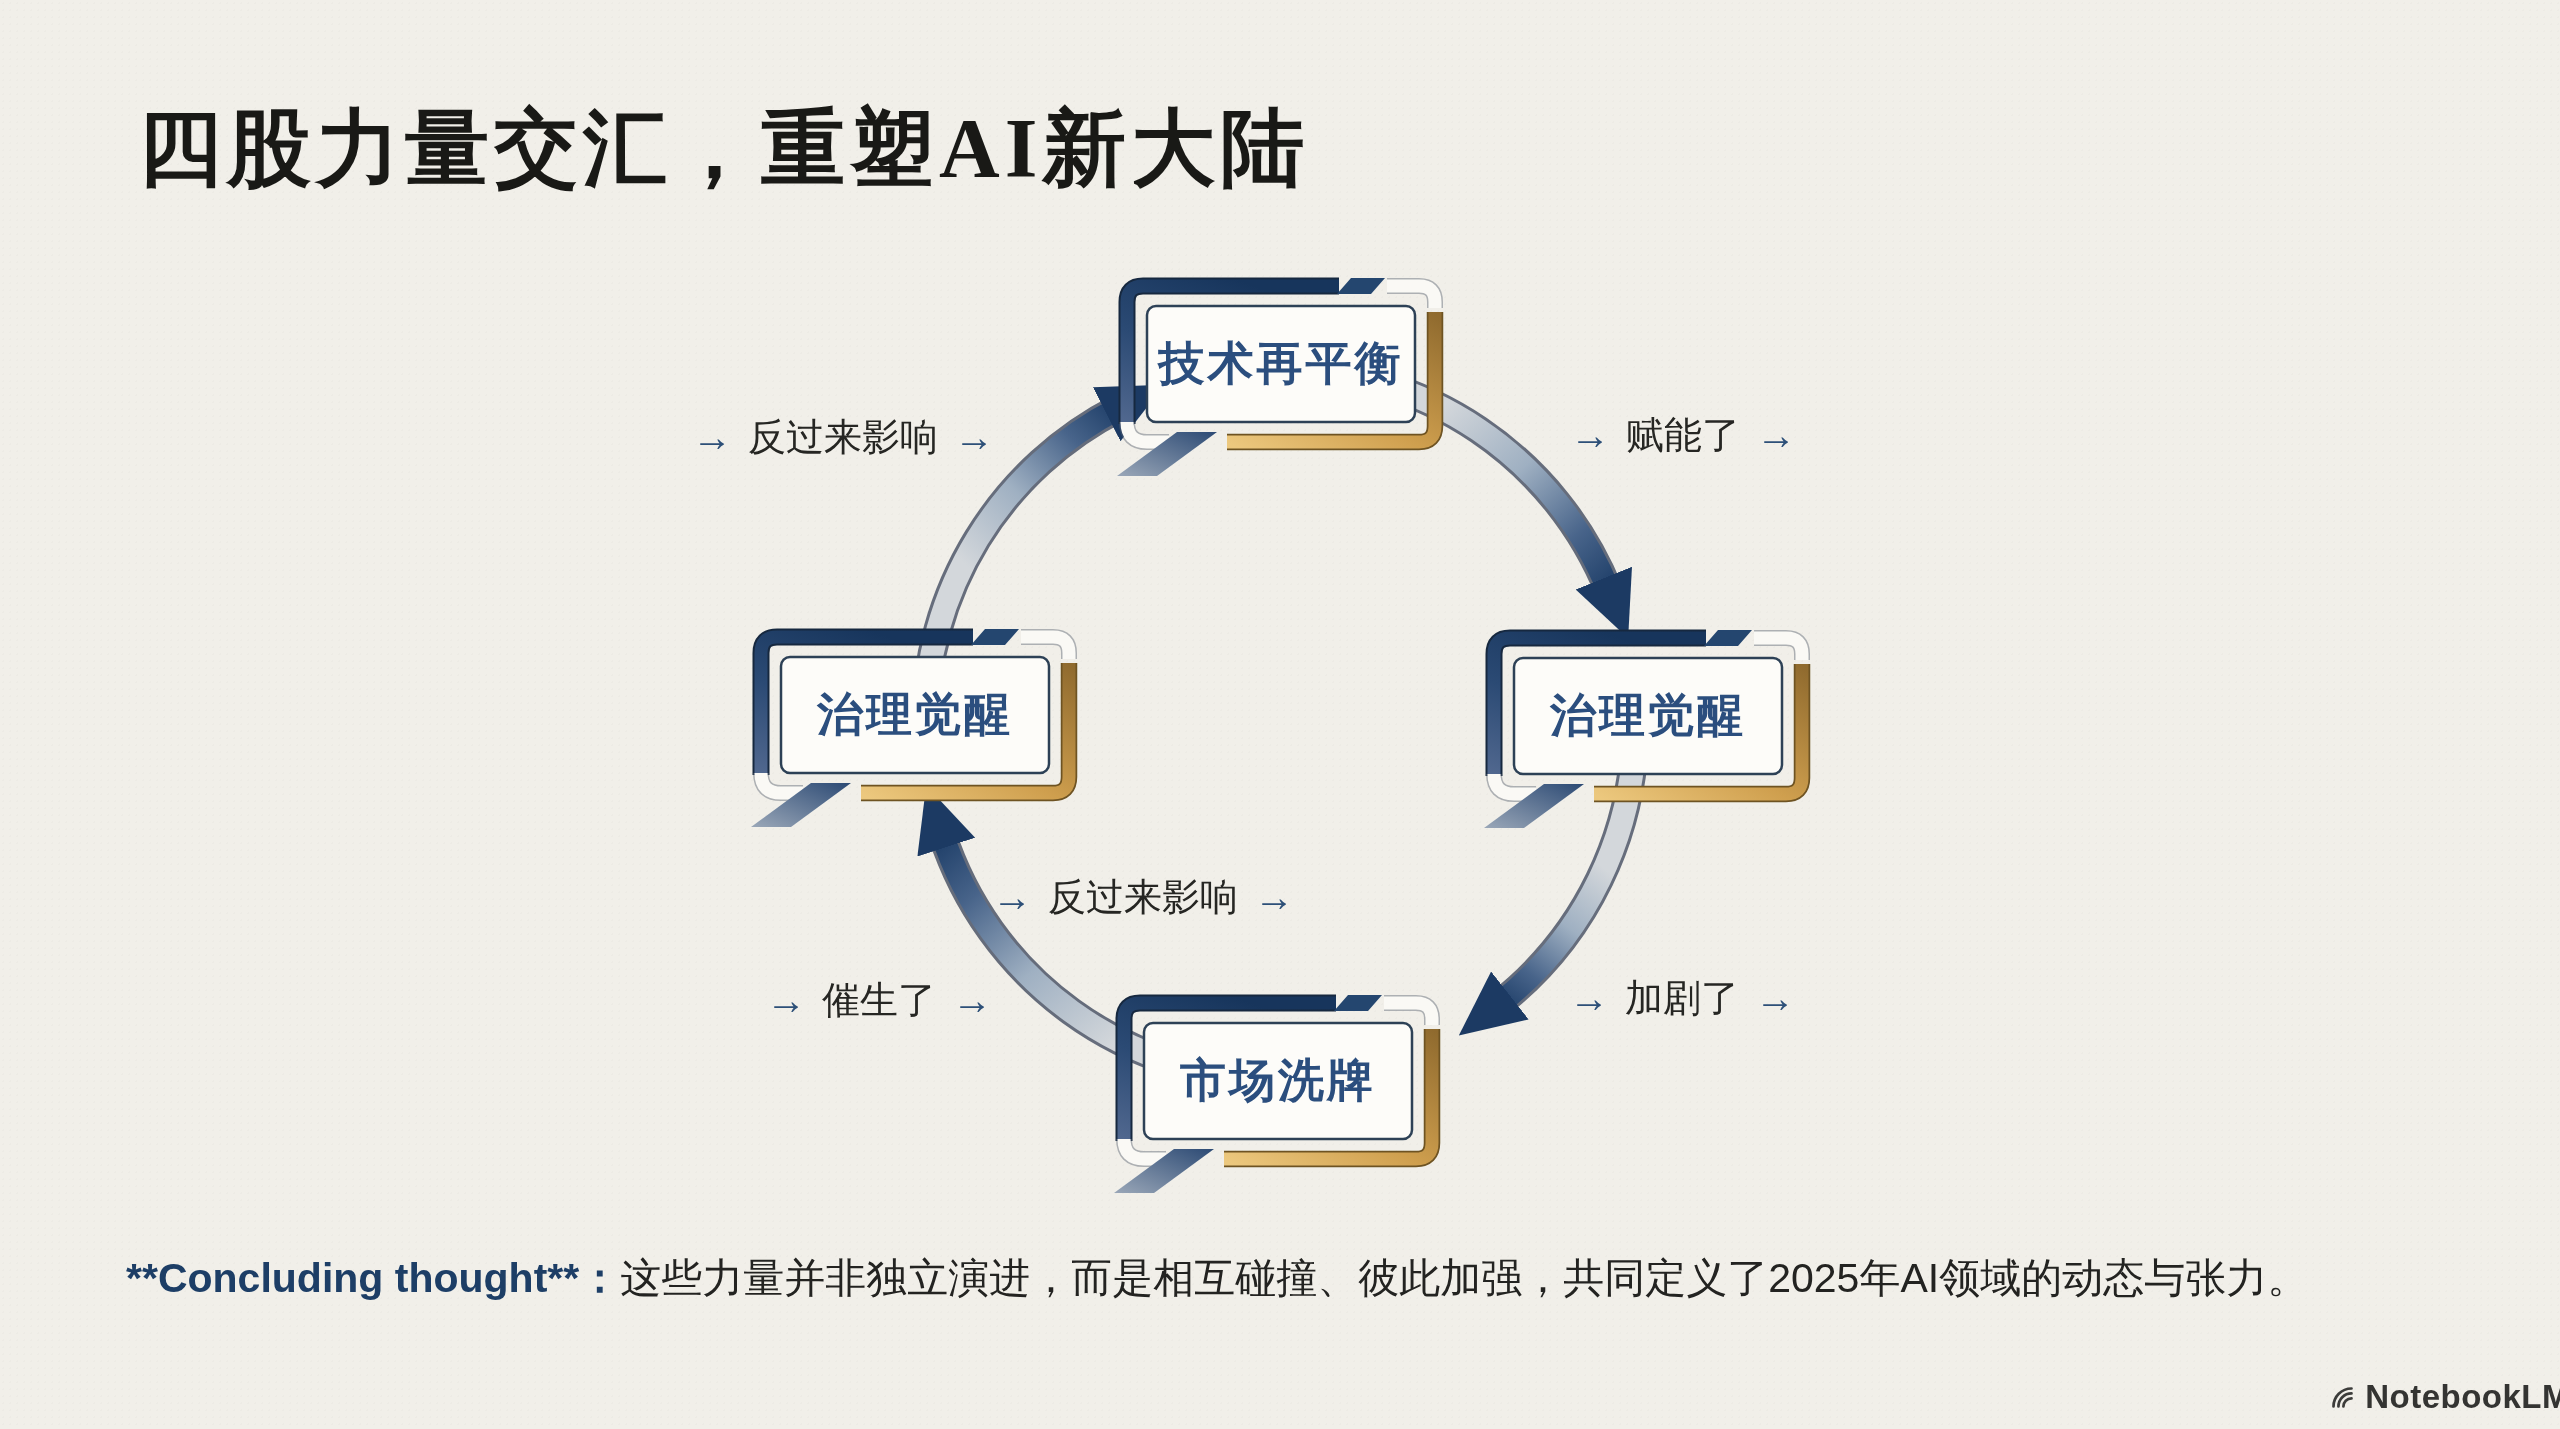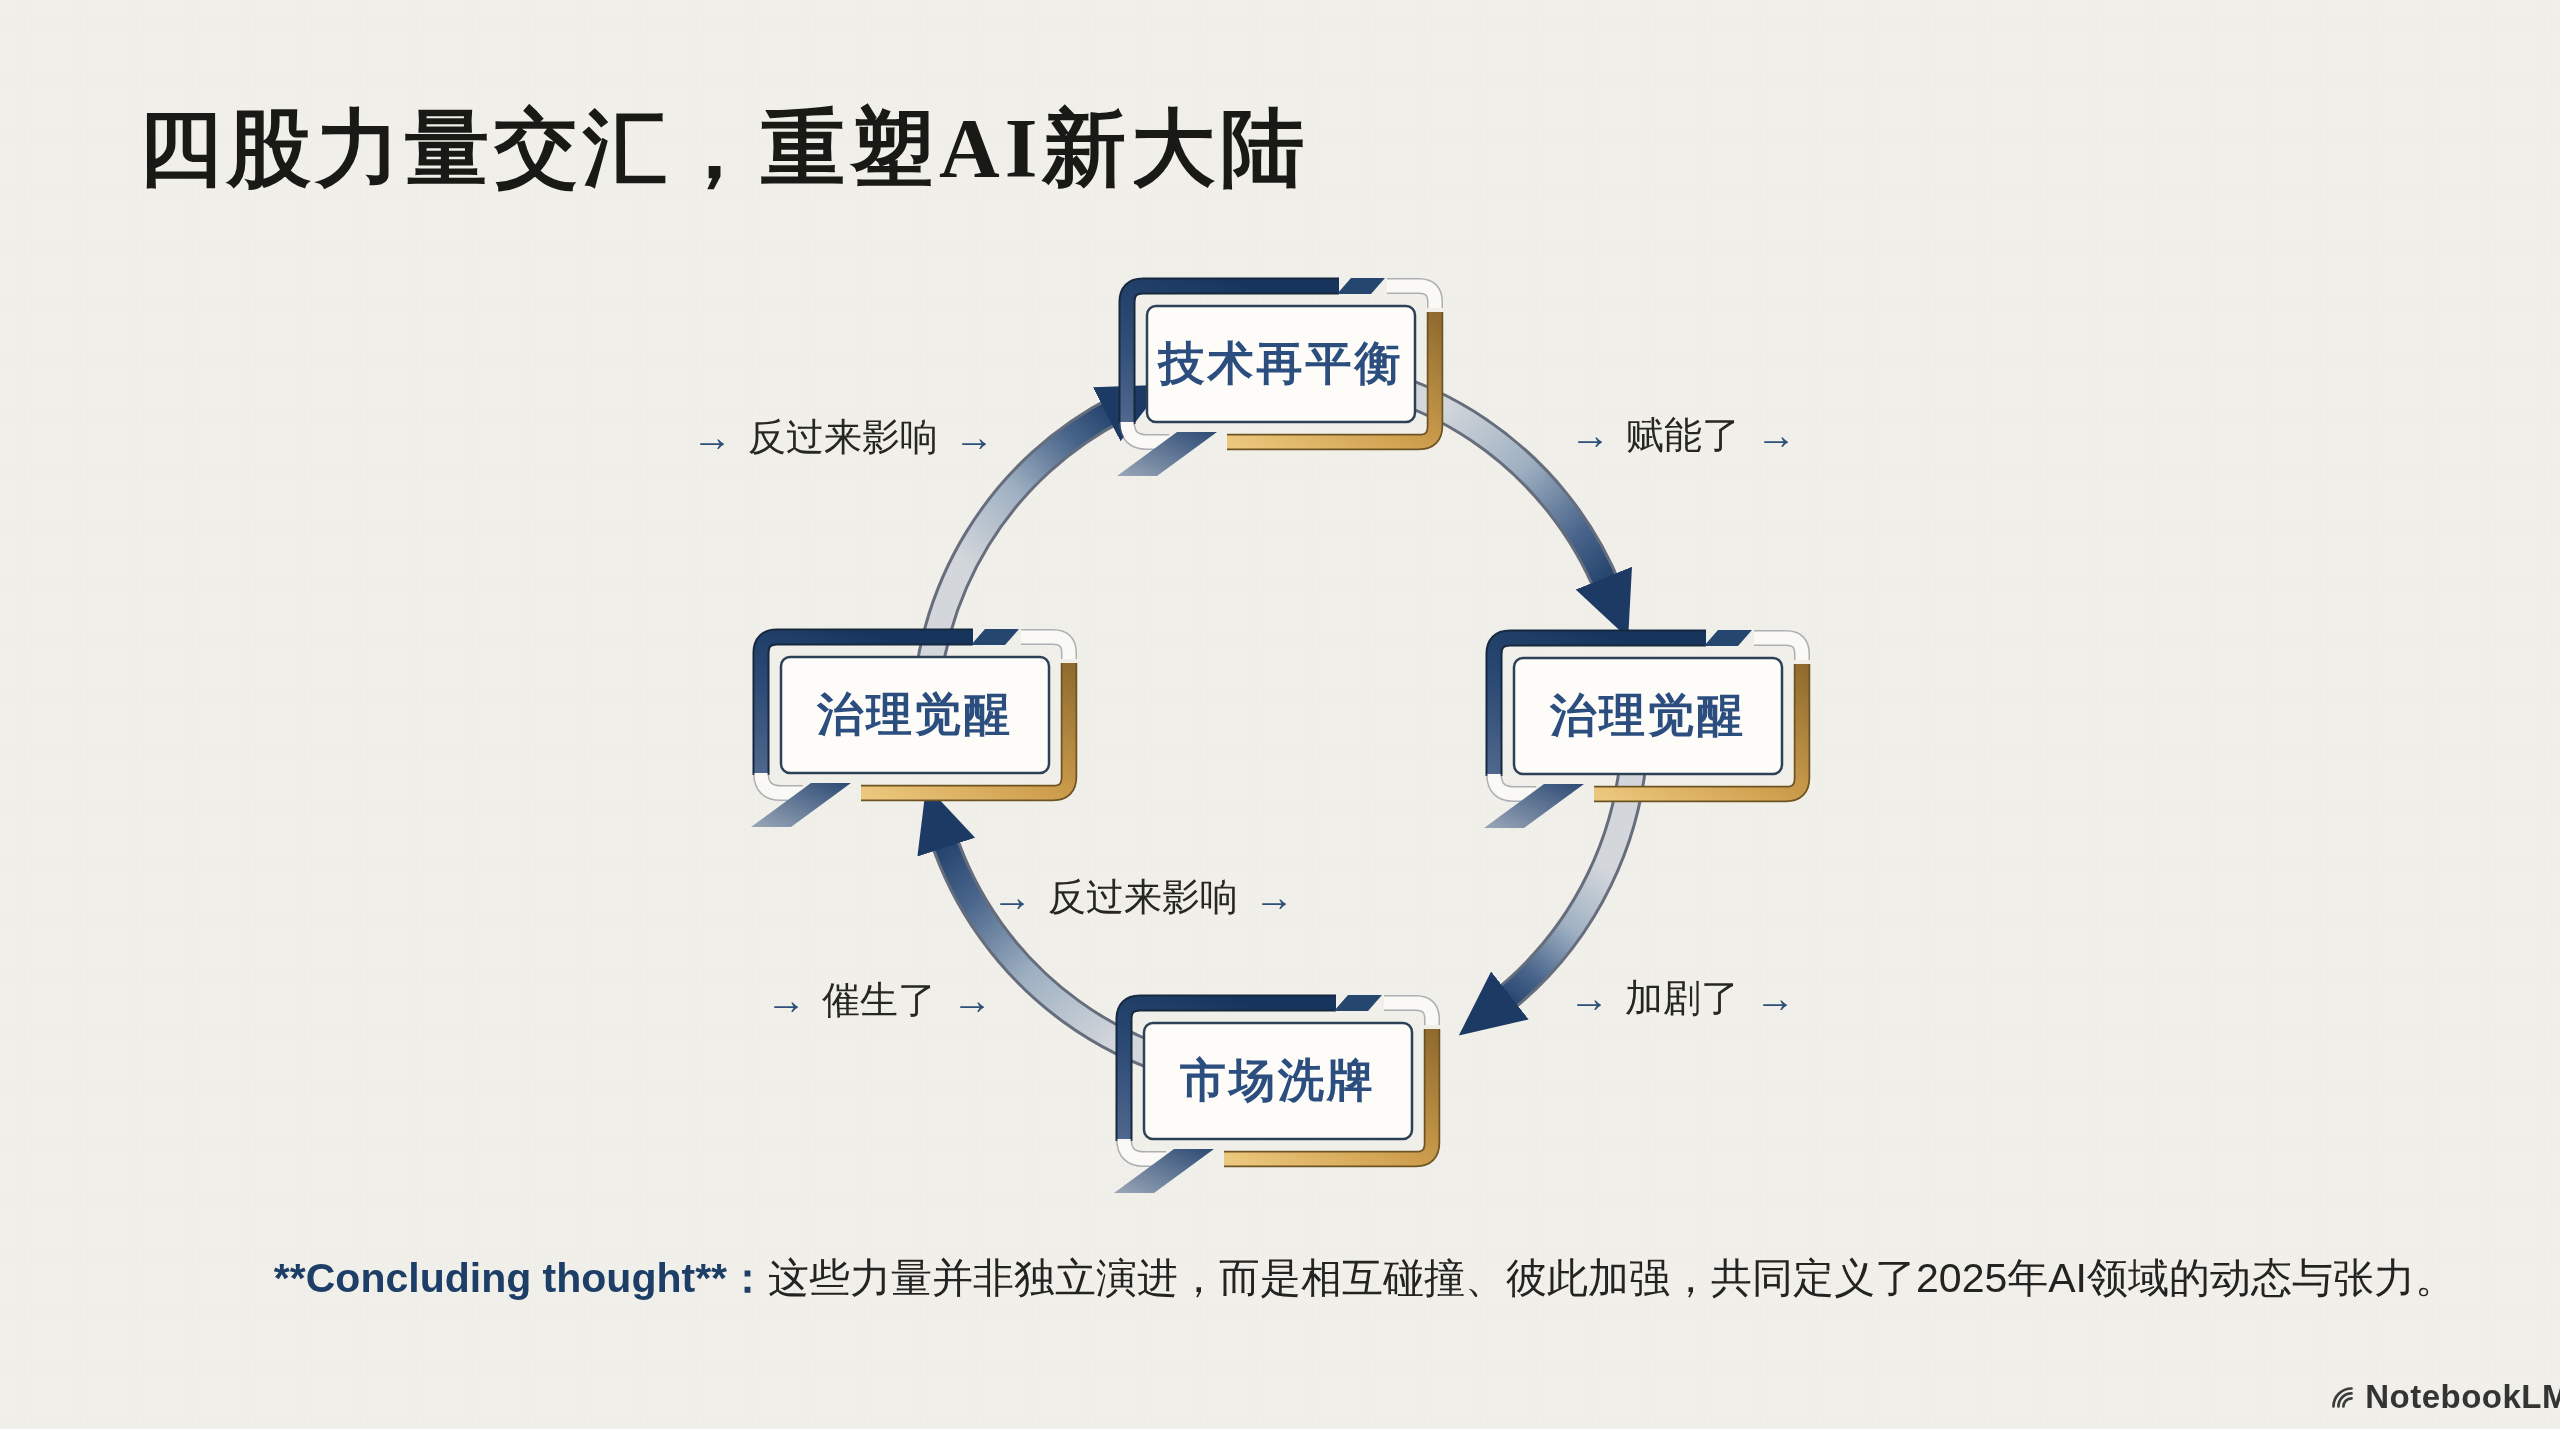--- a/index.html
+++ b/index.html
@@ -49,21 +49,21 @@
   .edge-label .arr{color:#2d5078;font-weight:400;font-size:40px;}
   .pos-tl{left:843px;top:437px;}
   .pos-tr{left:1683px;top:435px;}
   .pos-br{left:1682px;top:998px;}
   .pos-bl{left:879px;top:1000px;}
   .pos-mid{left:1143px;top:897px;}
 
   
   .conclusion{
     position:absolute;left:126px;top:1252px;width:2330px;
-    font-size:41px;line-height:1.3;white-space:nowrap;text-align:right;
+    font-size:41px;line-height:1.3;white-space:nowrap;
   }
   .conclusion .prefix{color:#1d3e66;font-weight:700;}
   .conclusion .body{color:#232321;font-weight:500;}
 
   
   .footer{
     position:absolute;right:30px;top:1378px;
     display:flex;align-items:center;gap:9px;
   }
   .footer .brand{font-size:33px;font-weight:700;color:#343432;letter-spacing:0.5px;}

